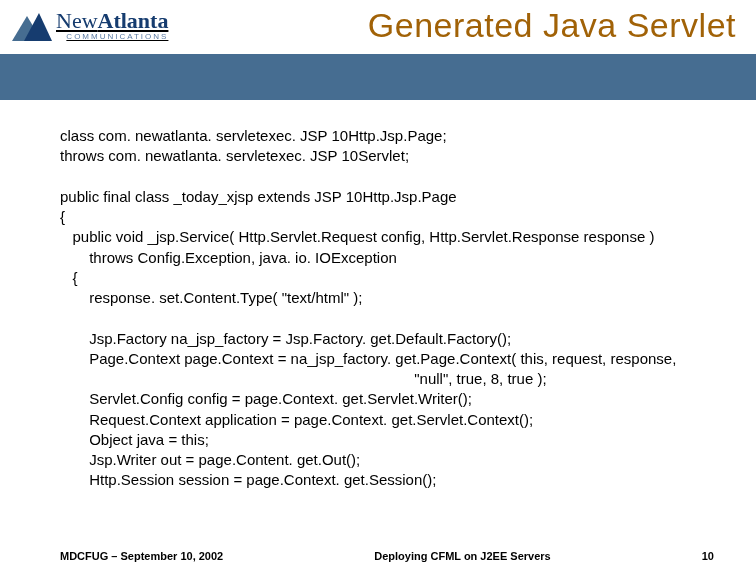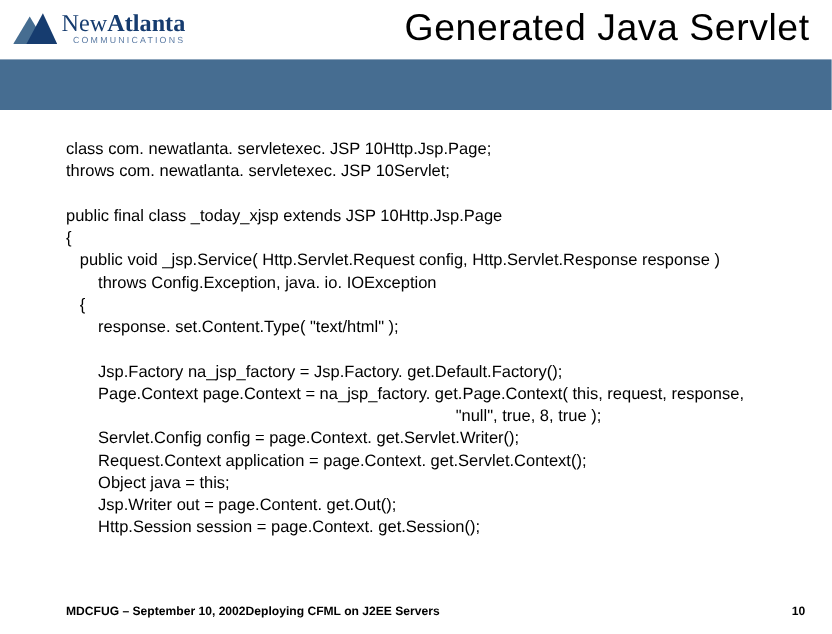--- a/index.html
+++ b/index.html
@@ -13,21 +13,22 @@
   }
   .header {
     position: relative;
     height: 106px;
   }
   .logo {
     position: absolute;
     top: 8px;
     left: 12px;
     display: flex;
-    align-items: flex-start;
+    align-items: center;
+    text-decoration: underline;
   }
   .logo-mark {
     width: 40px;
     height: 30px;
     margin-right: 4px;
     margin-top: 2px;
   }
   .logo-text {
     display: flex;
     flex-direction: column;
@@ -45,21 +46,21 @@
     color: #5a7aa3;
     text-align: right;
     margin-top: -2px;
   }
   .title {
     position: absolute;
     top: 6px;
     right: 20px;
     font-family: Verdana, Geneva, sans-serif;
     font-size: 34px;
-    color: #000000;
+    color: #a16207;
     letter-spacing: 0.5px;
   }
   .bar {
     position: absolute;
     top: 54px;
     left: 0;
     width: 100%;
     height: 46px;
     background: #466d91;
   }
@@ -72,31 +73,31 @@
     font-size: 15px;
     color: #000000;
     line-height: 1.35;
     white-space: pre;
   }
   .footer {
     position: absolute;
     bottom: 14px;
     left: 0;
     width: 100%;
-    padding: 0 24px 0 60px;
+    padding: 0 42px 0 60px;
     display: flex;
     align-items: center;
     justify-content: space-between;
     font-family: Verdana, Geneva, sans-serif;
     font-size: 11px;
     font-weight: bold;
     color: #000;
   }
   .footer-left { }
-  .footer-center { flex: 1; text-align: left; }
+  .footer-center { flex: 1; text-align: center; }
   .footer-right { }
 </style>
 </head>
 <body>
 
 <div class="header">
   <div class="logo">
     <svg class="logo-mark" viewBox="0 0 40 30">
       <polygon points="0,30 15,5 30,30" fill="#466d91"></polygon>
       <polygon points="12,30 27,2 40,30" fill="#163c6f"></polygon>

